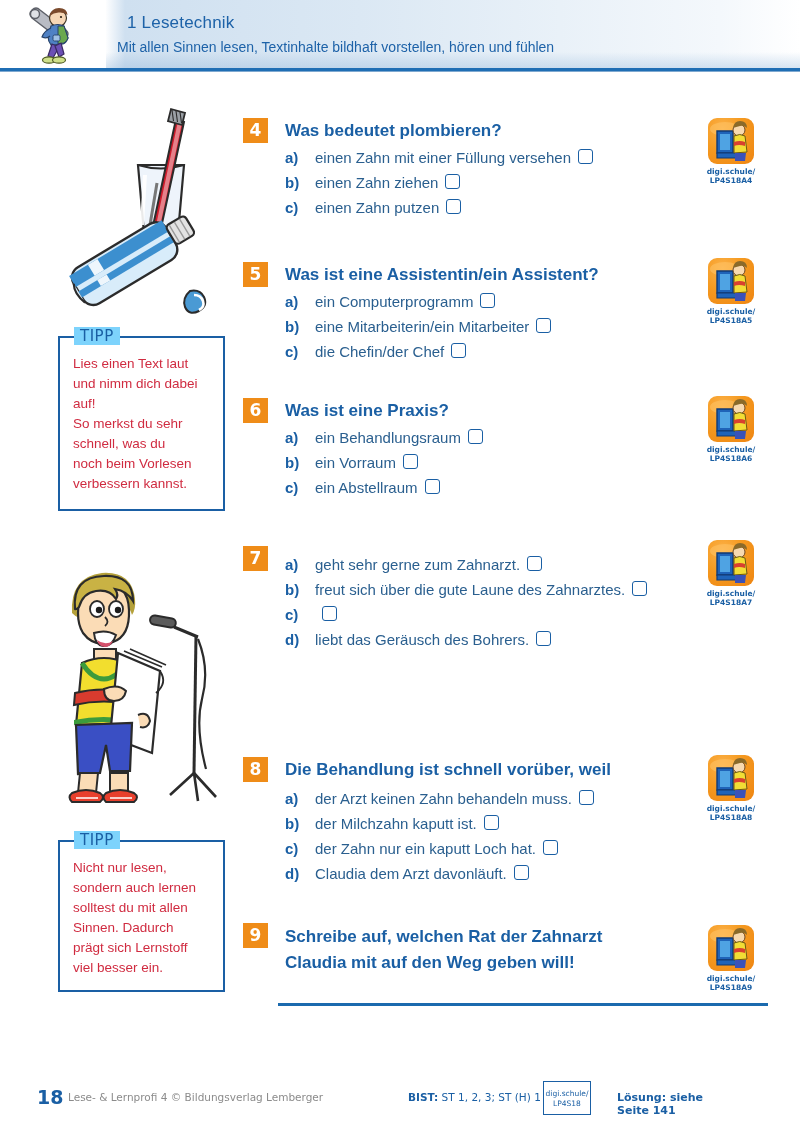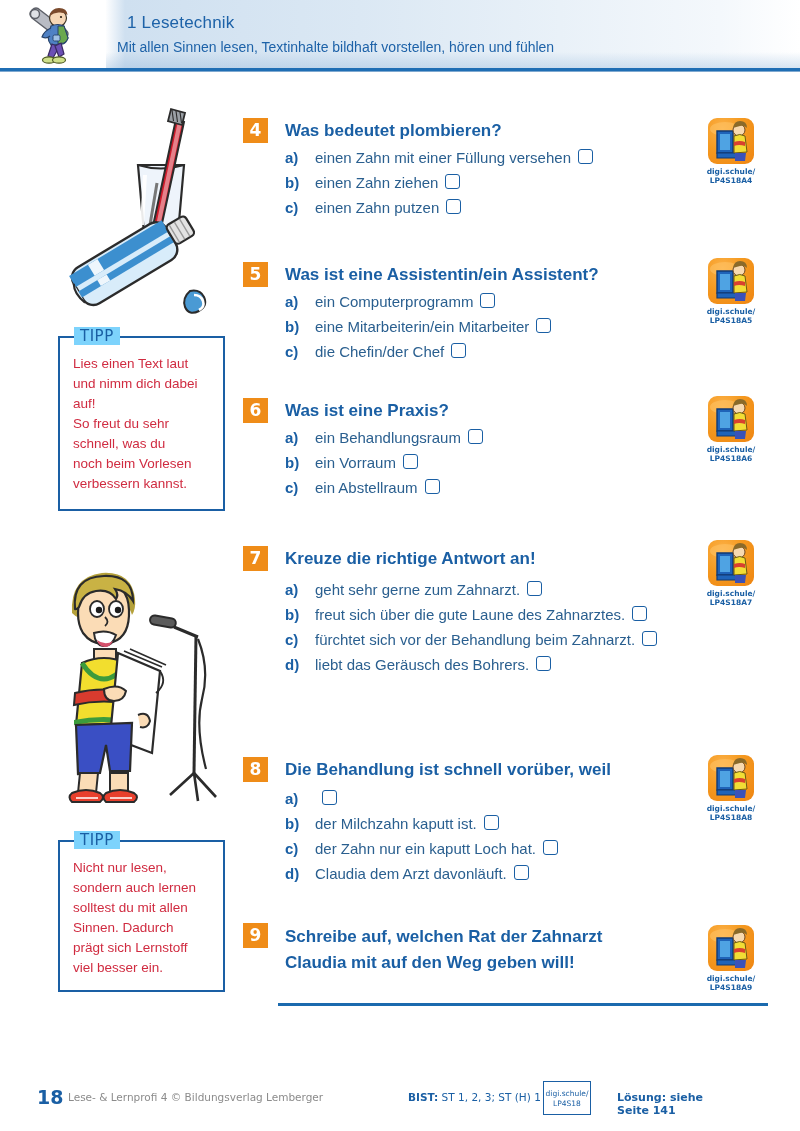--- a/index.html
+++ b/index.html
@@ -297,21 +297,21 @@
   <path d="M148 186 q10 -2 14 6 q4 9 -5 14 q-10 5 -14 -4 q-3 -9 5 -16Z" fill="#4a9ad4" stroke="#2b2b2b" stroke-width="2"></path>
   <path d="M152 190 q7 0 9 6 q2 6 -4 9" fill="none" stroke="#ffffff" stroke-width="2.6"></path>
 </svg>
 
 <div class="tipp" id="tipp-1">
   <div class="tipp-label">TIPP</div>
   <div class="tipp-body">
     <div>Lies einen Text laut</div>
     <div>und nimm dich dabei</div>
     <div>auf!</div>
-    <div>So freut du sehr</div>
+    <div>So merkst du sehr</div>
     <div>schnell, was du</div>
     <div>noch beim Vorlesen</div>
     <div>verbessern kannst.</div>
   </div>
 </div>
 
 <svg class="illus-boy" viewBox="0 0 192 252">
 
   <path d="M132 62 l24 10" stroke="#2b2b2b" stroke-width="3" fill="none"></path>
   <rect x="108" y="52" width="26" height="9" rx="4.5" transform="rotate(10 121 56)" fill="#5c5c5c" stroke="#2b2b2b" stroke-width="2"></rect>
@@ -424,48 +424,47 @@
     </div>
     <div class="opt">
       <span class="opt-letter">c)</span>
       <span class="opt-text"><span>ein Abstellraum</span><span class="opt-box"></span></span>
     </div>
   </div>
 </div>
 
 <div class="q-block" style="top:546px;width:470px;">
   <div class="q-num">7</div>
-  <div class="q-title">Kreuze die richtige Antwort an!</div>
   <div class="opts" style="margin-top:9px;">
     <div class="opt">
       <span class="opt-letter">a)</span>
       <span class="opt-text"><span>geht sehr gerne zum Zahnarzt.</span><span class="opt-box"></span></span>
     </div>
     <div class="opt">
       <span class="opt-letter">b)</span>
       <span class="opt-text"><span>freut sich über die gute Laune des Zahnarztes.</span><span class="opt-box"></span></span>
     </div>
     <div class="opt">
       <span class="opt-letter">c)</span>
-      <span class="opt-text"><span>fürchtet sich vor der Behandlung beim Zahnarzt.</span><span class="opt-box"></span></span>
+      <span class="opt-text"><span class="opt-box"></span></span>
     </div>
     <div class="opt">
       <span class="opt-letter">d)</span>
       <span class="opt-text"><span>liebt das Geräusch des Bohrers.</span><span class="opt-box"></span></span>
     </div>
   </div>
 </div>
 
 <div class="q-block" style="top:757px;width:470px;">
   <div class="q-num">8</div>
   <div class="q-title">Die Behandlung ist schnell vorüber, weil</div>
   <div class="opts" style="margin-top:7px;">
     <div class="opt">
       <span class="opt-letter">a)</span>
-      <span class="opt-text"><span class="opt-box"></span></span>
+      <span class="opt-text"><span>der Arzt keinen Zahn behandeln muss.</span><span class="opt-box"></span></span>
     </div>
     <div class="opt">
       <span class="opt-letter">b)</span>
       <span class="opt-text"><span>der Milchzahn kaputt ist.</span><span class="opt-box"></span></span>
     </div>
     <div class="opt">
       <span class="opt-letter">c)</span>
       <span class="opt-text"><span>der Zahn nur ein kaputt Loch hat.</span><span class="opt-box"></span></span>
     </div>
     <div class="opt">

